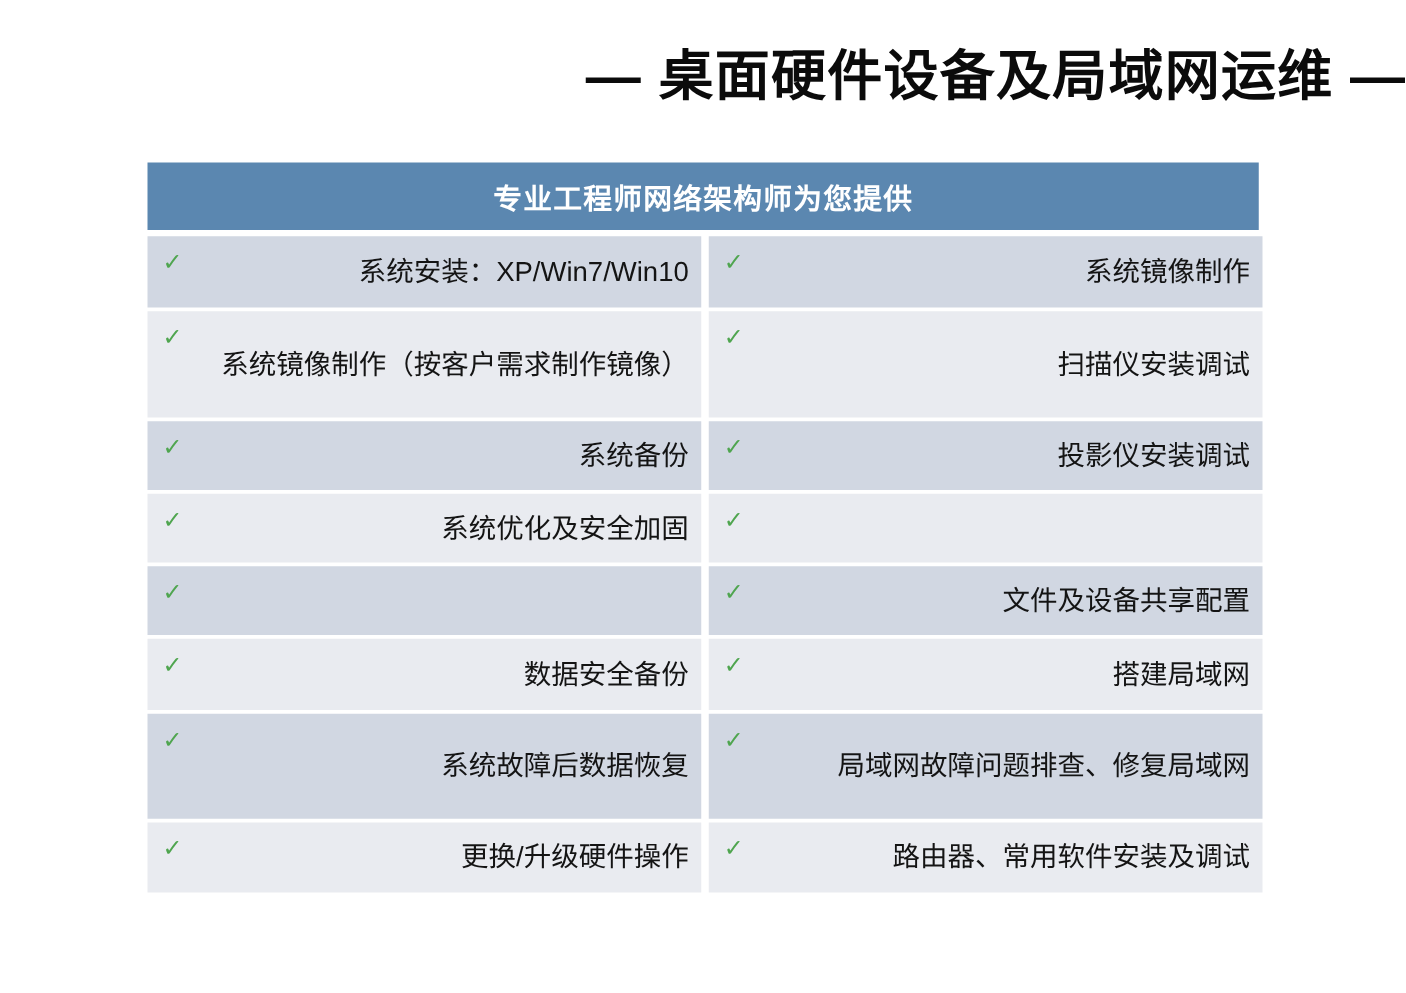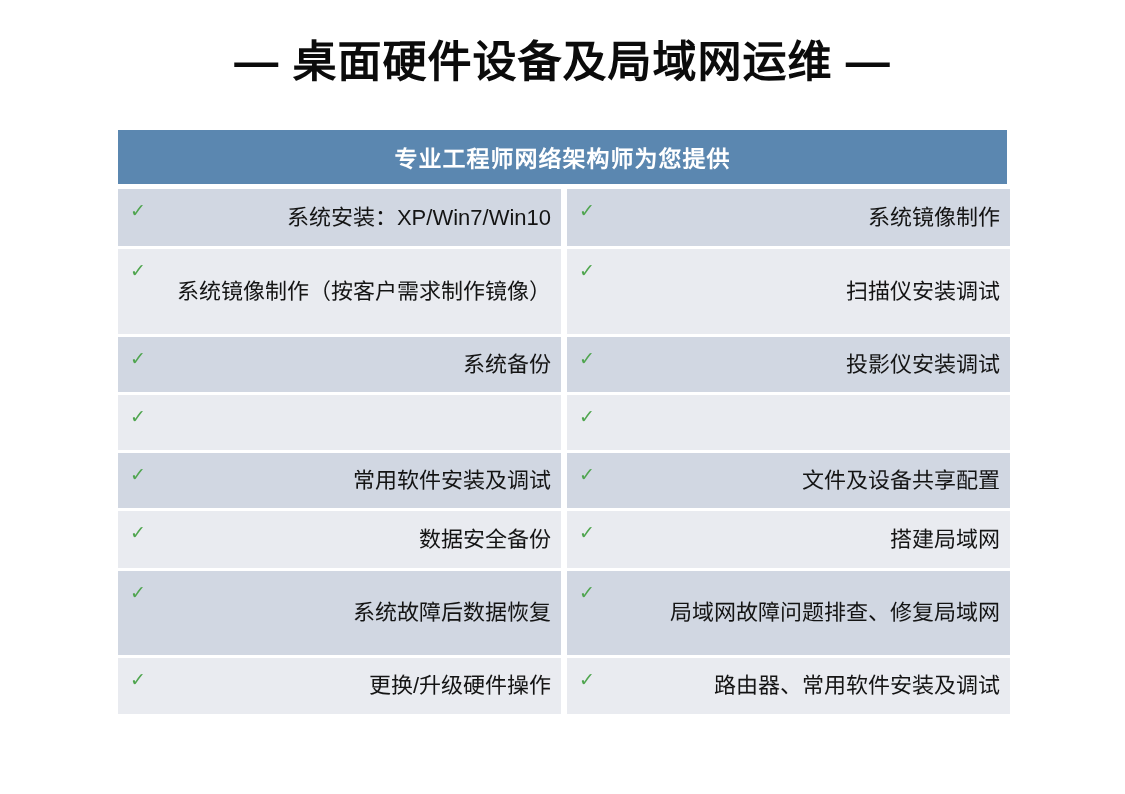--- a/index.html
+++ b/index.html
@@ -23,21 +23,21 @@
     height: 794px;
     box-sizing: border-box;
   }
 
   
   .slide-title {
     position: absolute;
     left: 0;
     top: 34px;
     width: 1125px;
-    text-align: center;
+    text-align: right;
     font-size: 44px;
     font-weight: bold;
     letter-spacing: 1px;
     color: #0b0b0b;
     line-height: 1.25;
     white-space: nowrap;
   }
 
   
   .svc-table {
@@ -161,30 +161,30 @@
         </div>
         <div class="cell right">
           <span class="check">✓</span>
           <span class="cell-text">投影仪安装调试</span>
         </div>
       </div>
 
       <div class="row light h-4">
         <div class="cell left">
           <span class="check">✓</span>
+          <span class="cell-text">系统优化及安全加固</span>
         </div>
         <div class="cell right">
           <span class="check">✓</span>
         </div>
       </div>
 
       <div class="row shade h-5">
         <div class="cell left">
           <span class="check">✓</span>
-          <span class="cell-text">常用软件安装及调试</span>
         </div>
         <div class="cell right">
           <span class="check">✓</span>
           <span class="cell-text">文件及设备共享配置</span>
         </div>
       </div>
 
       <div class="row light h-6">
         <div class="cell left">
           <span class="check">✓</span>

